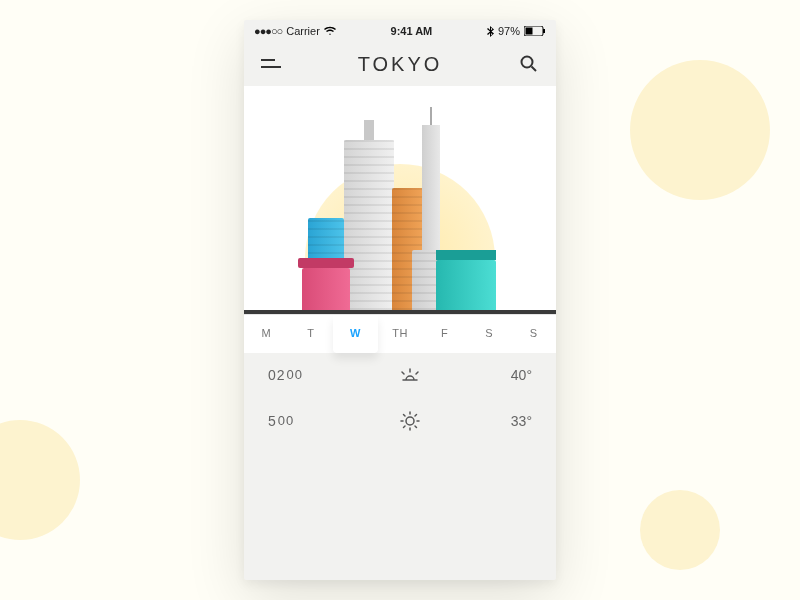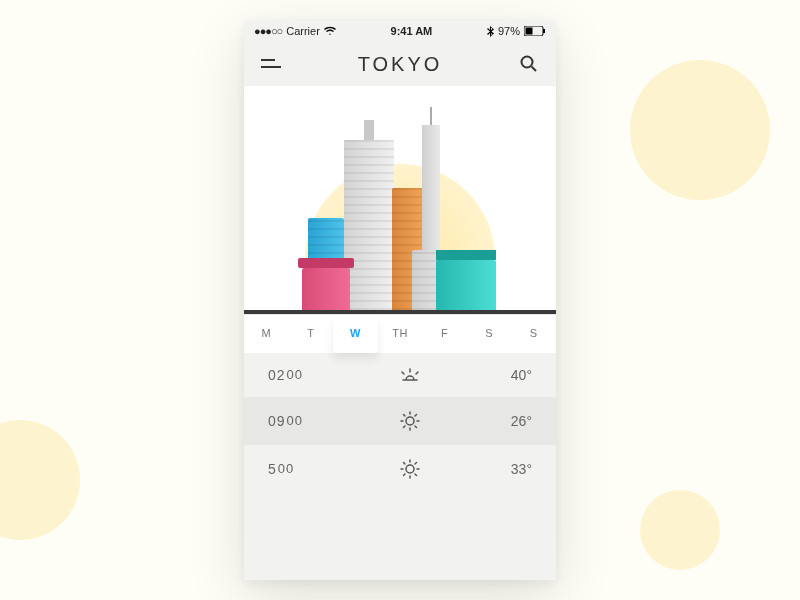--- a/index.html
+++ b/index.html
@@ -180,39 +180,20 @@
   <div class="hours">
     <div class="hour-row">
       <div class="hour-time"><span>02</span><span class="mins">00</span></div>
       <div class="hour-icon">
         <svg width="22" height="16" viewBox="0 0 22 16">
             <path d="M4 13h14M7 13a4 4 0 018 0M11 5V2M5 7L3 5M17 7l2-2" stroke="#555" stroke-width="1.5" fill="none" stroke-linecap="round"></path>
           </svg>
       </div>
       <div class="hour-temp">40°</div>
     </div>
-    <div class="hour-row active">
-      <div class="hour-time"><span>09</span><span class="mins">00</span></div>
-      <div class="hour-icon">
-        <svg width="20" height="20" viewBox="0 0 20 20">
-            <circle cx="10" cy="10" r="4" fill="none" stroke="#555" stroke-width="1.5"></circle>
-            <g stroke="#555" stroke-width="1.5" stroke-linecap="round">
-              <line x1="10" y1="1" x2="10" y2="3"></line>
-              <line x1="10" y1="17" x2="10" y2="19"></line>
-              <line x1="1" y1="10" x2="3" y2="10"></line>
-              <line x1="17" y1="10" x2="19" y2="10"></line>
-              <line x1="3.5" y1="3.5" x2="5" y2="5"></line>
-              <line x1="15" y1="15" x2="16.5" y2="16.5"></line>
-              <line x1="15" y1="5" x2="16.5" y2="3.5"></line>
-              <line x1="3.5" y1="16.5" x2="5" y2="15"></line>
-            </g>
-          </svg>
-      </div>
-      <div class="hour-temp">26°</div>
-    </div>
     <div class="hour-row">
       <div class="hour-time"><span>5</span><span class="mins">00</span></div>
       <div class="hour-icon">
         <svg width="20" height="20" viewBox="0 0 20 20">
             <circle cx="10" cy="10" r="4" fill="none" stroke="#555" stroke-width="1.5"></circle>
             <g stroke="#555" stroke-width="1.5" stroke-linecap="round">
               <line x1="10" y1="1" x2="10" y2="3"></line>
               <line x1="10" y1="17" x2="10" y2="19"></line>
               <line x1="1" y1="10" x2="3" y2="10"></line>
               <line x1="17" y1="10" x2="19" y2="10"></line>

